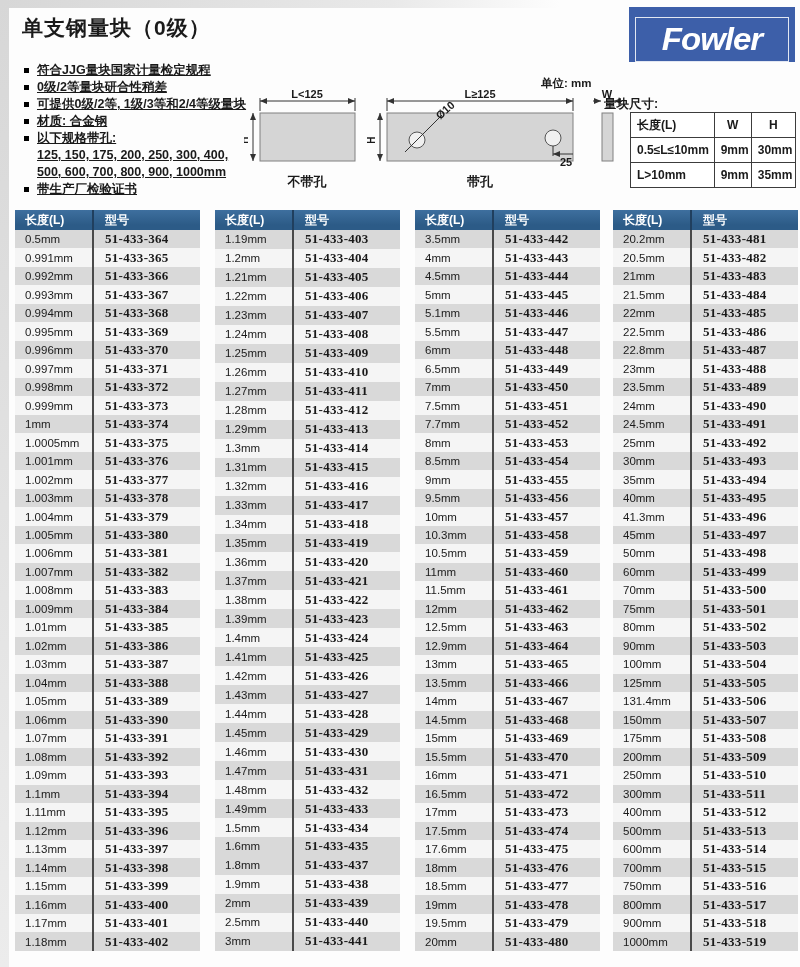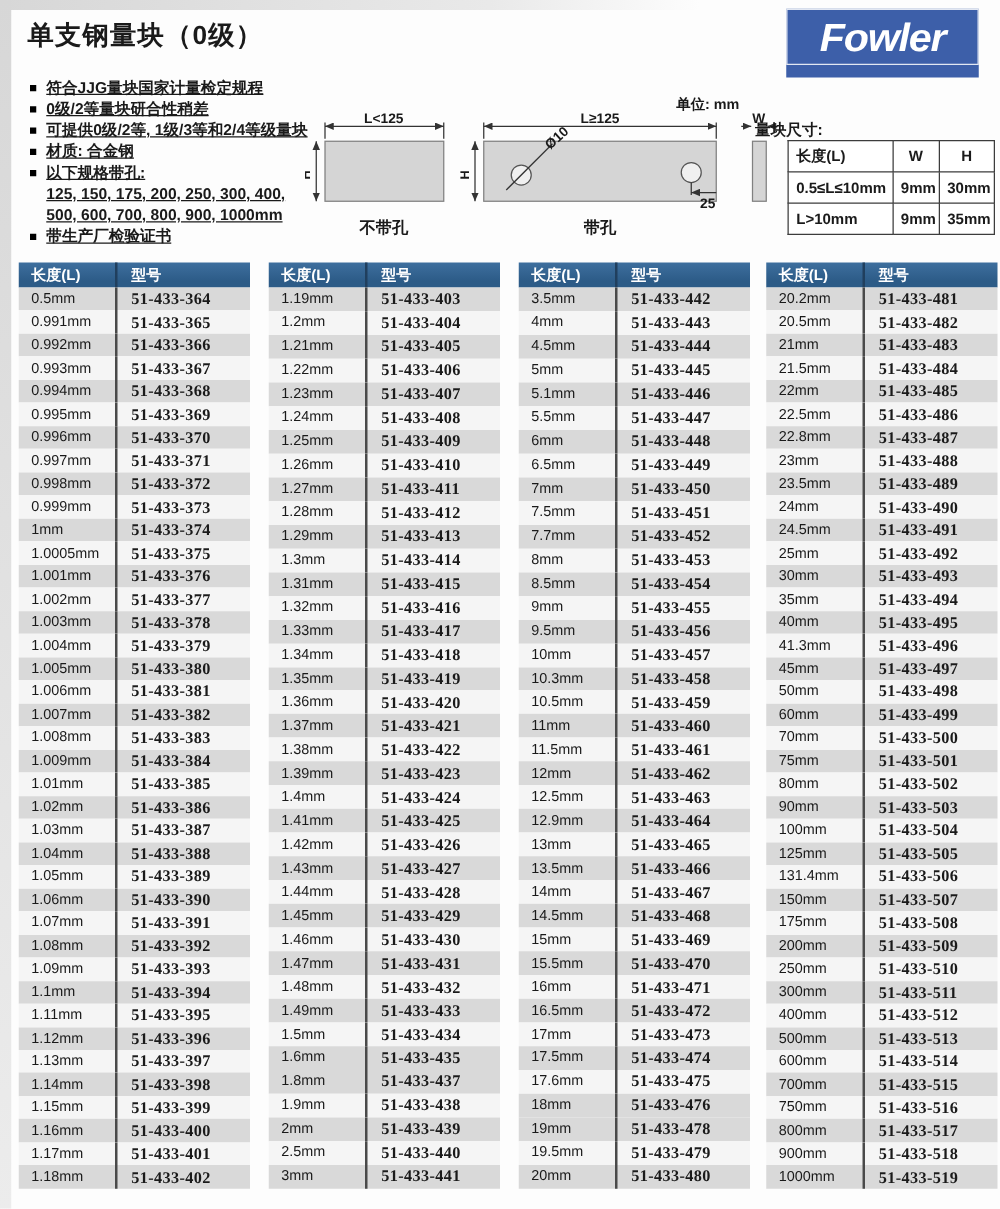--- a/index.html
+++ b/index.html
@@ -7,21 +7,21 @@
     --row-odd:#d9d9d9; --row-even:#f5f5f5; --divider:#4a4a4a;
     --block-fill:#d5d5d5; --block-edge:#808080; --ink:#1a1a1a;
   }
   html,body{margin:0;padding:0;}
   body{font-family:"Liberation Sans","DejaVu Sans",sans-serif;background:#fff;color:var(--ink);}
   .page{position:relative;width:800px;height:967px;background:#fdfdfd;overflow:hidden;}
   .edge-top{position:absolute;left:0;top:0;width:560px;height:8px;background:linear-gradient(90deg,#d7d7d7,#e9e9e9 70%,rgba(233,233,233,0));}
   .edge-left{position:absolute;left:0;top:0;width:9px;height:967px;background:linear-gradient(180deg,#d7d7d7,#ececec);}
   .title{position:absolute;left:22px;top:14px;font-size:21px;font-weight:bold;letter-spacing:1px;}
   
-  .logo{position:absolute;left:629px;top:7px;width:154px;height:55px;background:var(--logo-blue);display:flex;align-items:flex-start;justify-content:center;}
+  .logo{position:absolute;left:629px;top:7px;width:166px;height:55px;background:var(--logo-blue);display:flex;align-items:flex-end;justify-content:center;}
   .logo-inner{width:152px;height:43px;border:1px solid rgba(255,255,255,.85);display:flex;align-items:center;justify-content:center;}
   .logo-text{color:#fff;font-size:33px;font-weight:bold;font-style:italic;letter-spacing:-1px;transform:scaleY(.95);}
   
   .features{position:absolute;left:22px;top:62px;width:232px;font-size:12.5px;font-weight:bold;line-height:17px;text-decoration:underline;}
   .feat-item{display:flex;align-items:flex-start;}
   .bullet{width:5px;height:5px;background:#000;margin:6px 8px 0 2px;flex:0 0 5px;}
   .cont-line{padding-left:15px;}
   
   .unit-label{position:absolute;left:541px;top:76px;font-size:11.5px;font-weight:bold;}
   
@@ -619,20 +619,24 @@
           <div class="cell model">51-433-474</div>
         </div>
         <div class="gb-row even">
           <div class="cell len">17.6mm</div>
           <div class="cell model">51-433-475</div>
         </div>
         <div class="gb-row odd">
           <div class="cell len">18mm</div>
           <div class="cell model">51-433-476</div>
         </div>
+        <div class="gb-row even">
+          <div class="cell len">18.5mm</div>
+          <div class="cell model">51-433-477</div>
+        </div>
         <div class="gb-row odd">
           <div class="cell len">19mm</div>
           <div class="cell model">51-433-478</div>
         </div>
         <div class="gb-row even">
           <div class="cell len">19.5mm</div>
           <div class="cell model">51-433-479</div>
         </div>
         <div class="gb-row odd">
           <div class="cell len">20mm</div>

